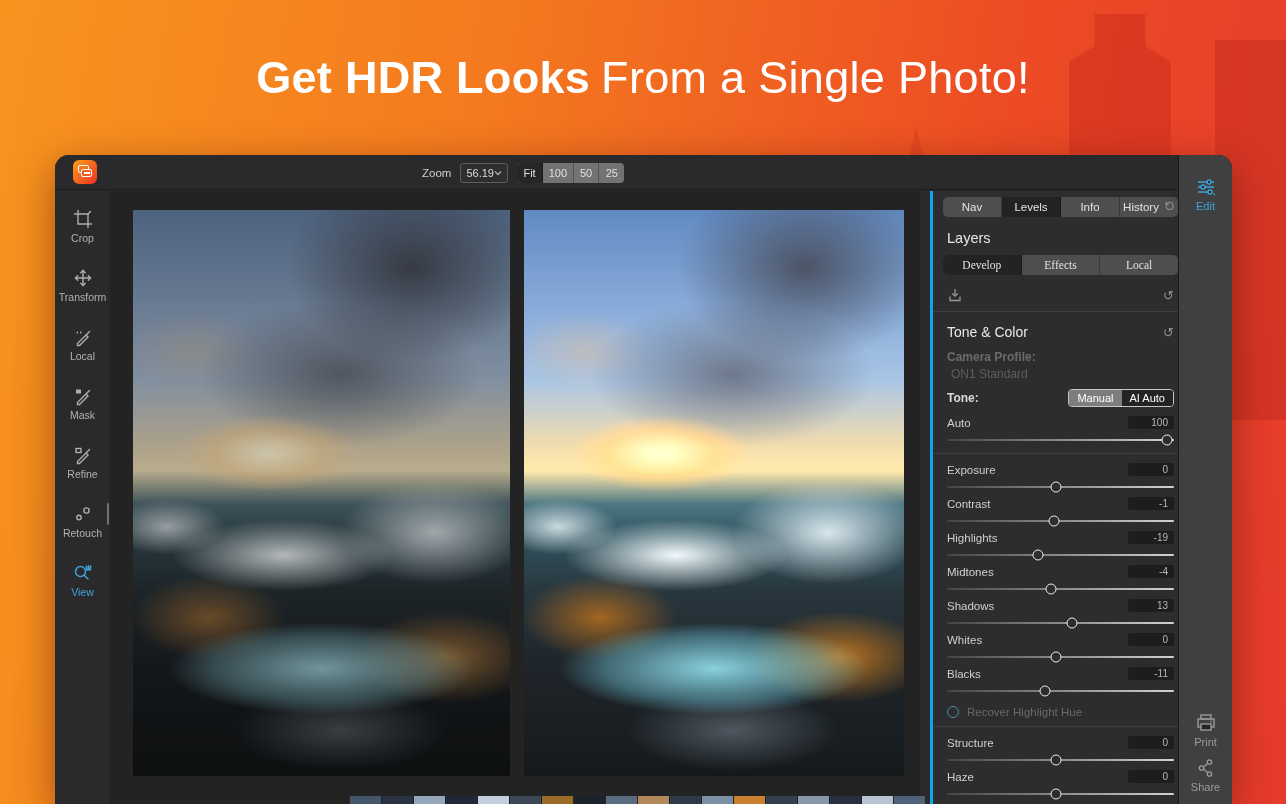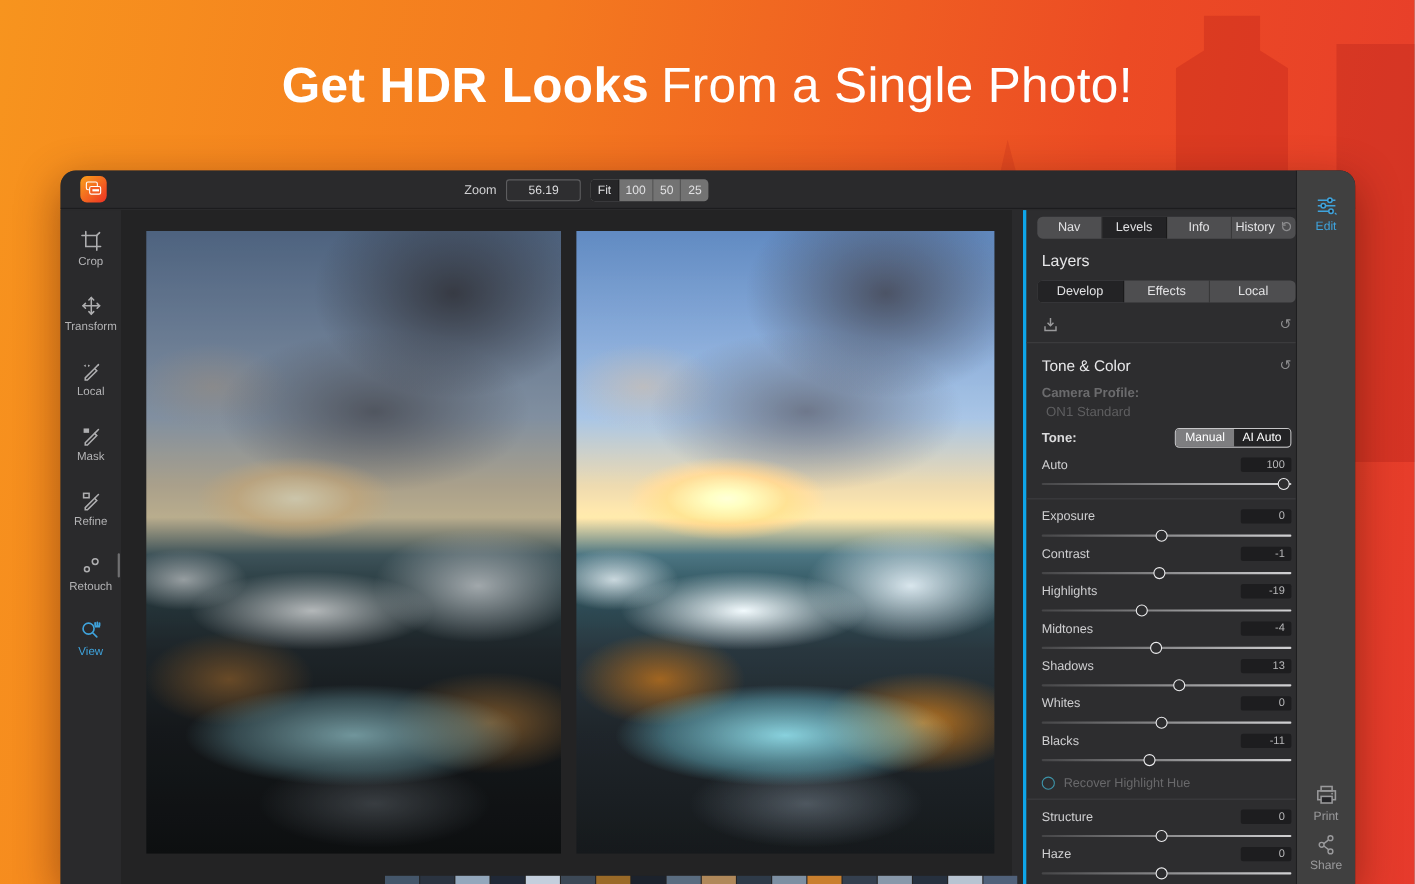--- a/index.html
+++ b/index.html
@@ -28,22 +28,22 @@
              border-bottom:1px solid #1c1c1e; }
   .app-icon { position:absolute; left:18px; top:5px; width:24px; height:24px; border-radius:6px;
               background:linear-gradient(135deg,#f9a11b,#ee3124); }
   .ai-f { position:absolute; border:1.6px solid #fff; border-radius:2px; background:transparent; }
   .ai-f1 { left:5px; top:5px; width:11px; height:8px; }
   .ai-f2 { left:8px; top:9px; width:11px; height:8px; background:#f25c22; }
   .ai-f2::after { content:""; position:absolute; left:1.5px; top:2px; width:6px; height:2px; background:#fff; }
 
   .zoom-cluster { position:absolute; left:367px; top:7px; height:21px; display:flex; align-items:center; gap:9px; }
   .zoom-label { font-size:11.5px; color:#cfcfd1; }
-  .zoom-select { display:flex; align-items:center; justify-content:space-between; width:68px; height:20px;
-                 border:1px solid #5d5d5f; border-radius:3px; background:#2e2e30; padding:0 19px;
+  .zoom-select { display:flex; align-items:center; justify-content:space-between; width:48px; height:20px;
+                 border:1px solid #5d5d5f; border-radius:3px; background:#2e2e30; padding:0 5px;
                  font-size:11px; color:#dcdcde; cursor:pointer; }
   .zoom-presets { display:flex; height:20px; border-radius:4px; overflow:hidden; background:#737373; }
   .zp-item { min-width:25px; padding:0 6px; display:flex; align-items:center; justify-content:center;
              font-size:11px; color:#e0e0e2; border-right:1px solid rgba(0,0,0,.28); cursor:pointer; }
   .zp-item:last-child { border-right:none; }
   .zp-item.selected { background:#262628; }
 
   
   .tools { position:absolute; left:0; top:36px; bottom:0; width:55px; background:#2a2a2c;
            display:flex; flex-direction:column; align-items:center; padding-top:18px; gap:24px; }
@@ -265,21 +265,21 @@
           </div>
           <div class="seg-item">
             <span>History</span>
             <span><svg width="12" height="12" viewBox="0 0 12 12" fill="none" stroke="#8d8d8f" stroke-width="1.2" stroke-linecap="round">
                 <path d="M3 6a3.6 3.6 0 1 0 1.1-2.6"></path>
                 <path d="M3 2.2v2.4h2.4"></path>
               </svg></span>
           </div>
         </div>
       <div class="panel-h">Layers</div>
-      <div class="seg" id="mode-tabs" style="margin-top:0;">
+      <div class="seg" id="mode-tabs" style="margin-top:0;font-family:Liberation Serif, serif;">
           <div class="seg-item selected">
             <span>Develop</span>
           </div>
           <div class="seg-item">
             <span>Effects</span>
           </div>
           <div class="seg-item">
             <span>Local</span>
           </div>
         </div>

